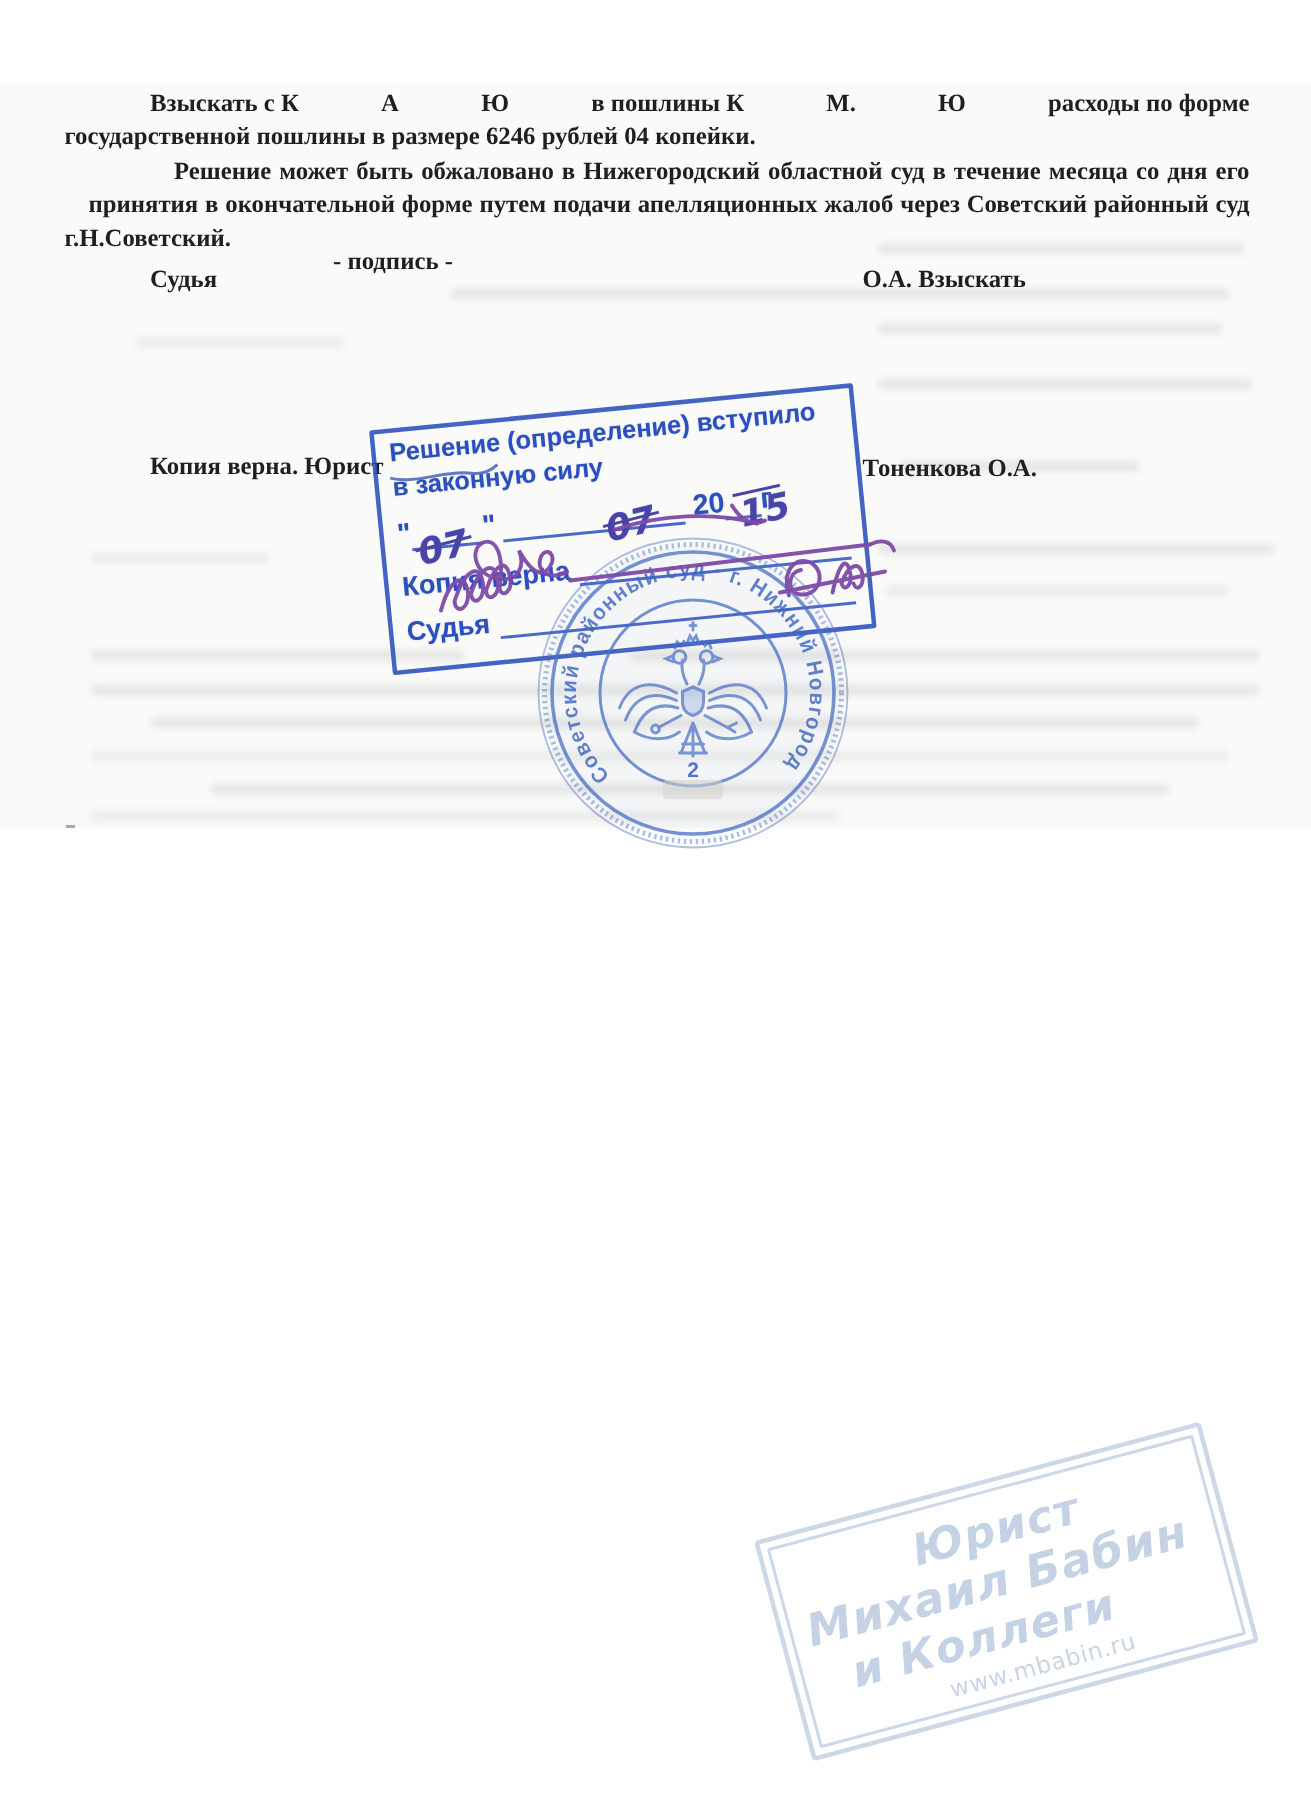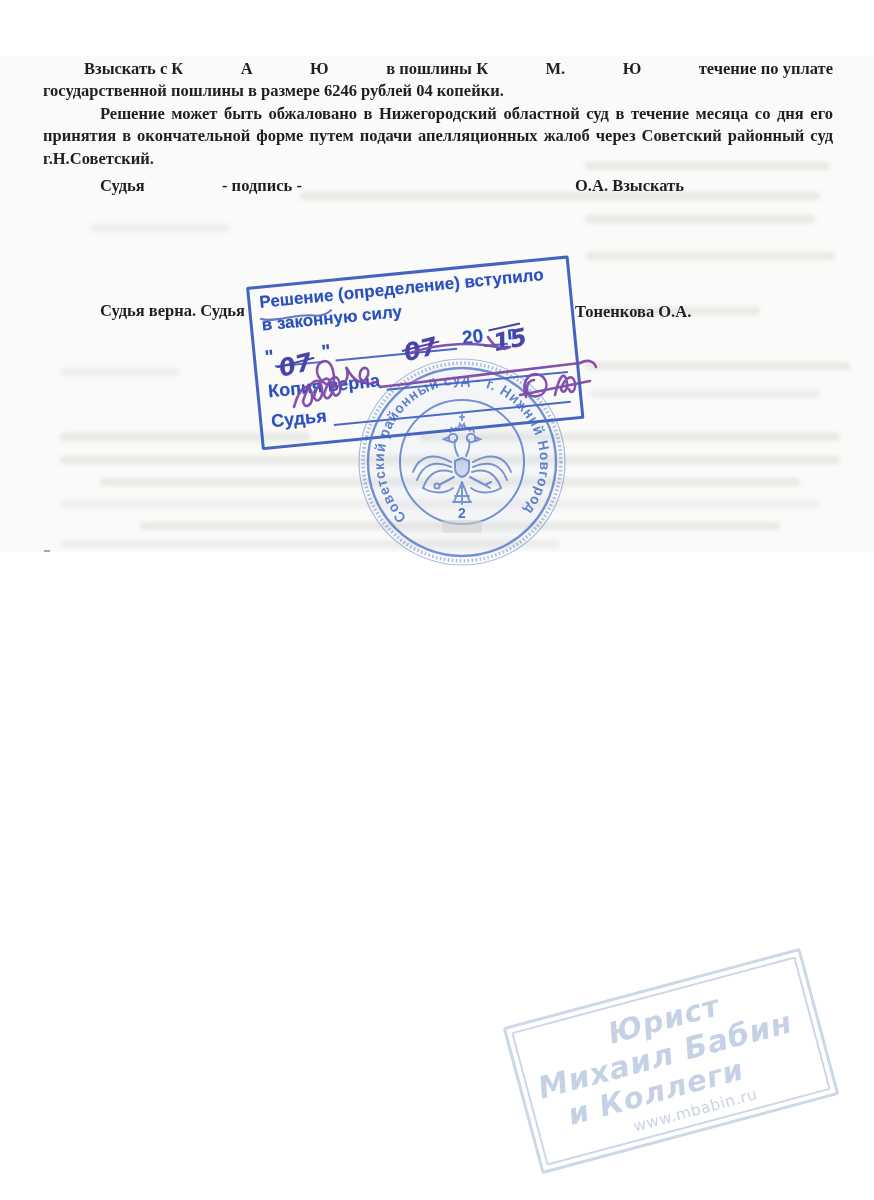--- a/index.html
+++ b/index.html
@@ -3,22 +3,22 @@
 <meta charset="utf-8">
 <style>
   html,body{margin:0;padding:0;background:#ffffff;}
   .page{position:relative;width:874px;height:1200px;background:#ffffff;overflow:hidden;
         font-family:"Liberation Serif", serif;color:#1f1f1f;}
   .scan-band{position:absolute;left:0;top:56px;width:874px;height:496px;background:#fafaf9;z-index:0;}
   
   .ghost{position:absolute;height:8px;border-radius:4px;background:#e2e2df;filter:blur(2px);opacity:.75;z-index:1;}
   
   .bodytext{position:absolute;z-index:2;font-weight:bold;font-size:16.5px;line-height:22.4px;}
-  .p1-line1{display:flex;justify-content:space-between;margin-left:41px;text-align:center;}
-  .just{text-align:justify;text-align-last:justify;}
+  .p1-line1{display:flex;justify-content:space-between;margin-left:57px;text-align:center;}
+  .just{text-align:justify;text-align-last:justify;margin-left:16px;}
   .indent{text-indent:57px;}
   .abs{position:absolute;z-index:2;font-weight:bold;font-size:16.5px;white-space:nowrap;}
   
   .stamp{position:absolute;left:246px;top:287px;width:318px;height:158px;z-index:3;
          transform:rotate(-5.6deg);transform-origin:0 0;
          border:3px solid rgba(42,79,187,.88);border-radius:2px;
          color:#2b50be;font-family:"Liberation Sans", sans-serif;font-weight:bold;
          text-shadow:0 0 1px rgba(43,80,190,.35);}
   .stamp .sline{position:absolute;left:9px;white-space:nowrap;}
   .s1{top:4px;font-size:17px;}
@@ -69,37 +69,37 @@
   <div class="speck" style="left:44px;top:550px;width:6px;height:2px"></div>
 
   <div class="bodytext" style="left:43px;top:58px;width:790px">
     <div class="p1-line1">
       <span>Взыскать с К</span>
       <span>А</span>
       <span>Ю</span>
       <span>в пошлины К</span>
       <span>М.</span>
       <span>Ю</span>
-      <span>течение по уплате</span>
+      <span>расходы по форме</span>
     </div>
     <div>государственной пошлины в размере 6246 рублей 04 копейки.</div>
   </div>
 
   <div class="bodytext" style="left:43px;top:103px;width:790px">
     <div class="just indent">Решение может быть обжаловано в Нижегородский областной суд в течение месяца со дня его</div>
     <div class="just">принятия в окончательной форме путем подачи апелляционных жалоб через Советский районный суд</div>
     <div>г.Н.Советский.</div>
   </div>
 
   <span class="abs" style="left:100px;top:176px">Судья</span>
-  <span class="abs" style="left:222px;top:176px">- подпись -</span>
+  <span class="abs" style="left:222px;top:164px">- подпись -</span>
   <span class="abs" style="left:575px;top:176px">О.А. Взыскать</span>
 
 
-  <span class="abs" style="left:100px;top:301px">Судья верна. Судья</span>
+  <span class="abs" style="left:100px;top:301px">Копия верна. Юрист</span>
   <span class="abs" style="left:575px;top:302px">Тоненкова О.А.</span>
 
   <div class="stamp">
     <div class="sline s1">Решение (определение) вступило</div>
     <div class="sline s2">в законную силу</div>
     <div class="sline sdate">
       <span>"</span>
       <span class="u" style="width:48px"></span>
       <span>"</span>
       <span class="u" style="width:122px;margin-left:4px"></span>

